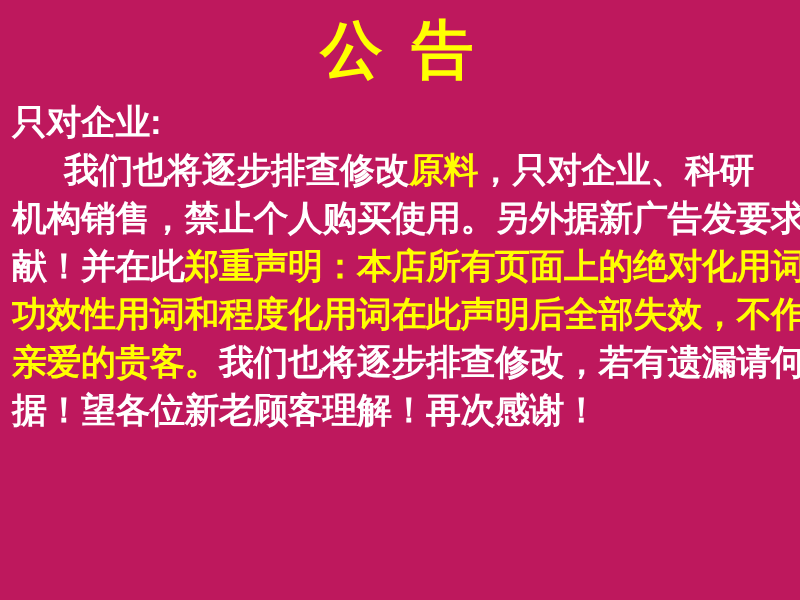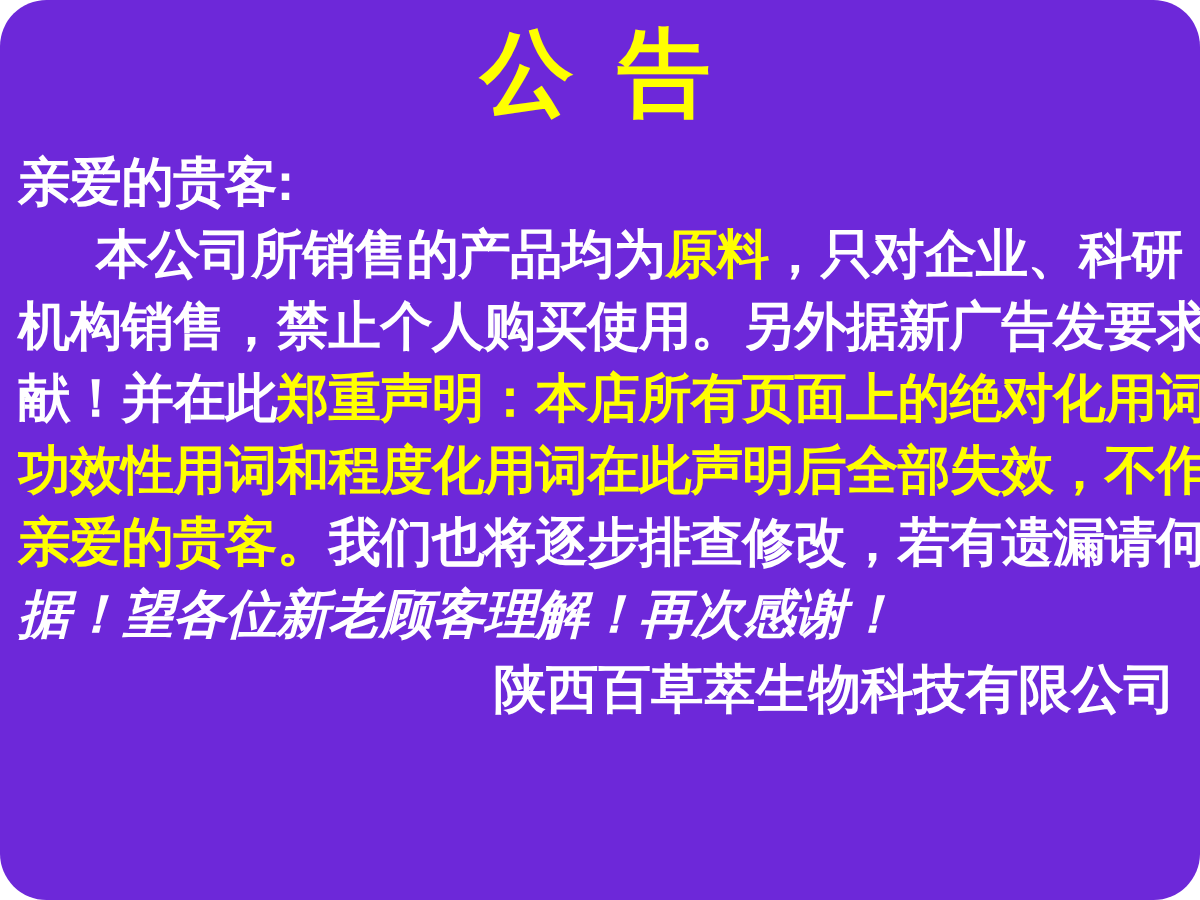--- a/index.html
+++ b/index.html
@@ -37,32 +37,32 @@
     text-align: right;
     font-size: 35px;
     line-height: 48px;
     font-weight: bold;
     color: #FFFFFF;
   }
 </style>
 </head>
 <body>
 
-<div class="poster" style="background: #6d28d9; border-radius: 31px;">
+<div class="poster" style="background: #be185d;">
 
   <div class="title" style="color: rgb(255, 255, 0);">公 告</div>
 
   <div class="body-text">
 
     <div class="text-line">
-      <span style="color: rgb(255, 255, 255);">亲爱的贵客:</span>
+      <span style="color: rgb(255, 255, 255);">只对企业:</span>
     </div>
 
     <div class="text-line indent">
-      <span style="color: rgb(255, 255, 255);">本公司所销售的产品均为</span><span style="color: rgb(255, 255, 0); margin-top: 30px;">原料</span><span style="color: rgb(255, 255, 255);">，只对企业、科研</span>
+      <span style="color: rgb(255, 255, 255);">我们也将逐步排查修改</span><span style="color: rgb(255, 255, 0); margin-top: 30px;">原料</span><span style="color: rgb(255, 255, 255);">，只对企业、科研</span>
     </div>
 
     <div class="text-line">
       <span style="color: rgb(255, 255, 255);">机构销售，禁止个人购买使用。另外据新广告发要求，</span>
     </div>
 
 
     <div class="text-line">
       <span style="color: rgb(255, 255, 255); margin-top: 40px;">献！并在此</span><span style="color: rgb(255, 255, 0);">郑重声明：本店所有页面上的绝对化用词，</span>
     </div>
@@ -70,20 +70,19 @@
     <div class="text-line">
       <span style="color: rgb(255, 255, 0);">功效性用词和程度化用词在此声明后全部失效，不作为</span>
     </div>
 
     <div class="text-line">
       <span style="color: rgb(255, 255, 0);">亲爱的贵客。</span><span style="color: rgb(255, 255, 255);">我们也将逐步排查修改，若有遗漏请何为监</span>
     </div>
 
 
     <div class="text-line">
-      <span style="color: rgb(255, 255, 255); font-style: italic;">据！望各位新老顾客理解！再次感谢！</span>
+      <span style="color: rgb(255, 255, 255);">据！望各位新老顾客理解！再次感谢！</span>
     </div>
 
   </div>
 
-  <div class="signature" style="color: rgb(255, 255, 255);">陕西百草萃生物科技有限公司</div>
 
 </div>
 
 </body></html>

